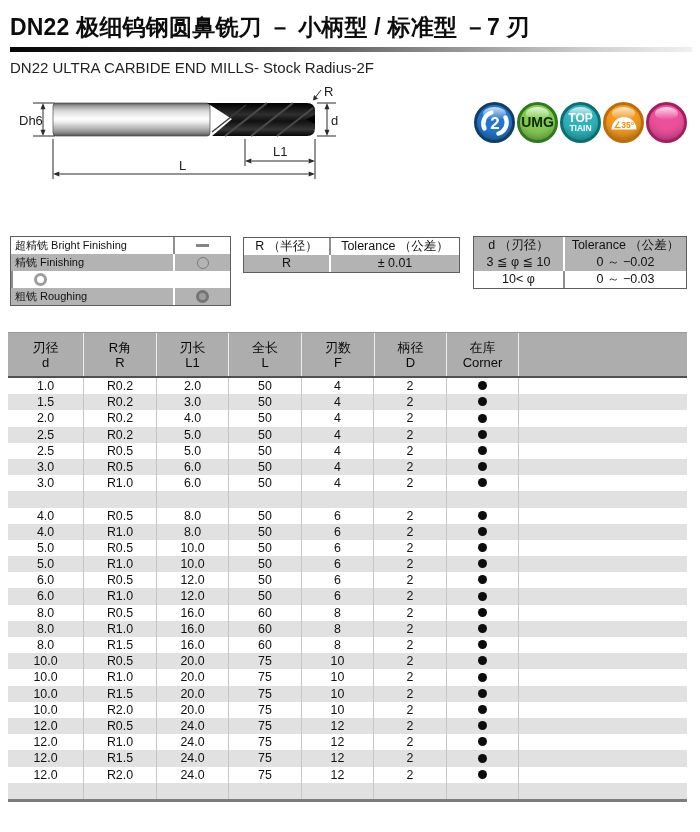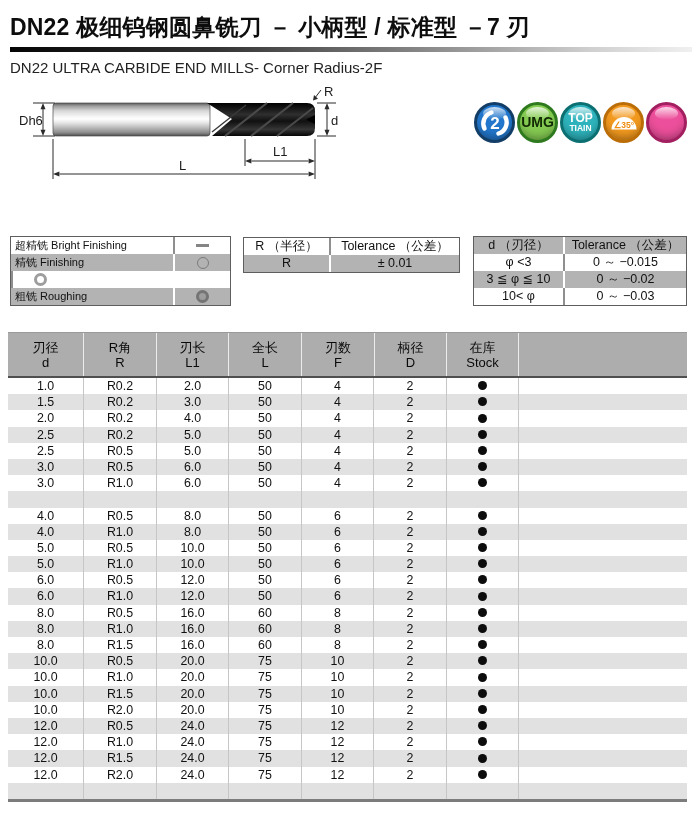--- a/index.html
+++ b/index.html
@@ -66,21 +66,21 @@
   .dot { display:inline-block; width:9px; height:9px; border-radius:50%; background:#0c0c0c;
          vertical-align:middle; margin-top:-2px; }
 </style>
 </head>
 <body>
 
 <div class="page">
 
   <div class="title">DN22 极细钨钢圆鼻铣刀 － 小柄型 / 标准型 －7 刃</div>
   <div class="rule"></div>
-  <div class="subtitle">DN22 ULTRA CARBIDE END MILLS- Corner Radius-2F</div>
+  <div class="subtitle">DN22 ULTRA CARBIDE END MILLS- Stock Radius-2F</div>
 
   <svg class="drawing" width="380" height="108" viewBox="0 0 380 108">
     <defs>
       <linearGradient id="metal" x1="0" y1="0" x2="0" y2="1">
         <stop offset="0" stop-color="#585858"></stop>
         <stop offset="0.09" stop-color="#9c9c9c"></stop>
         <stop offset="0.24" stop-color="#d8d8d8"></stop>
         <stop offset="0.40" stop-color="#f4f4f4"></stop>
         <stop offset="0.48" stop-color="#ffffff"></stop>
         <stop offset="0.58" stop-color="#ececec"></stop>
@@ -199,24 +199,20 @@
         <div class="tc">R</div>
         <div class="tc">± 0.01</div>
       </div>
     </div>
 
   <div class="tol-table" id="d-tol">
       <div class="trow gray">
         <div class="tc">d （刃径）</div>
         <div class="tc">Tolerance （公差）</div>
       </div>
-      <div class="trow">
-        <div class="tc">φ &lt;3</div>
-        <div class="tc">0 ～ −0.015</div>
-      </div>
       <div class="trow gray">
         <div class="tc">3 ≦ φ ≦ 10</div>
         <div class="tc">0 ～ −0.02</div>
       </div>
       <div class="trow">
         <div class="tc">10&lt; φ</div>
         <div class="tc">0 ～ −0.03</div>
       </div>
     </div>
 
@@ -241,21 +237,21 @@
         <div class="shc" style="width: 73px;">
           <div>刃数</div>
           <div>F</div>
         </div>
         <div class="shc" style="width: 72px;">
           <div>柄径</div>
           <div>D</div>
         </div>
         <div class="shc" style="width: 72px;">
           <div>在库</div>
-          <div>Stock</div>
+          <div>Corner</div>
         </div>
         <div class="shc" style="width: 169px;">
           <div></div>
           <div></div>
         </div>
       </div>
     <div>
         <div class="srow">
           <div class="sc" style="width: 75px;">1.0</div>
           <div class="sc" style="width: 73px;">R0.2</div>

